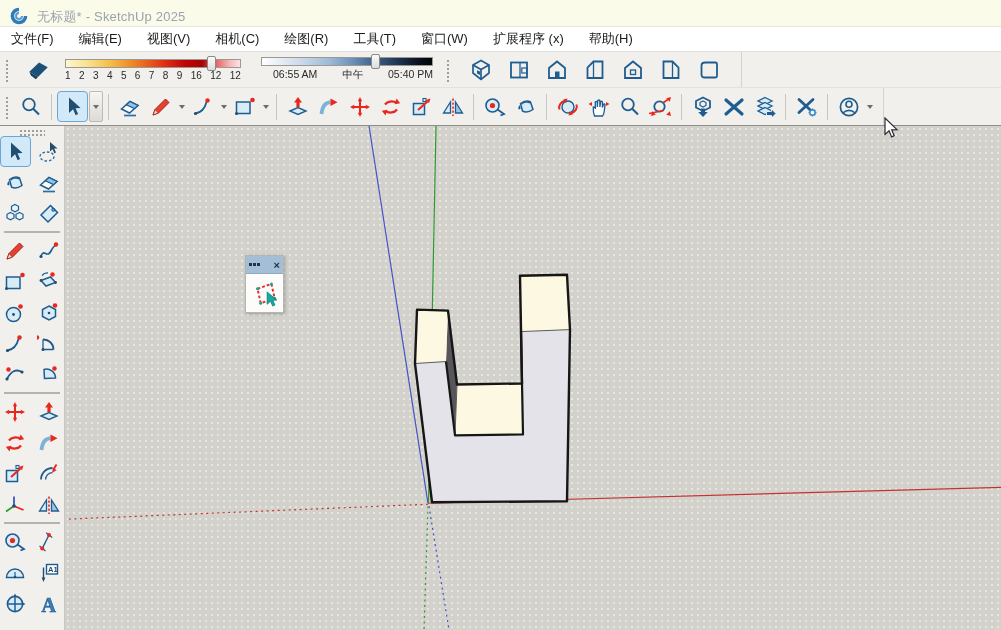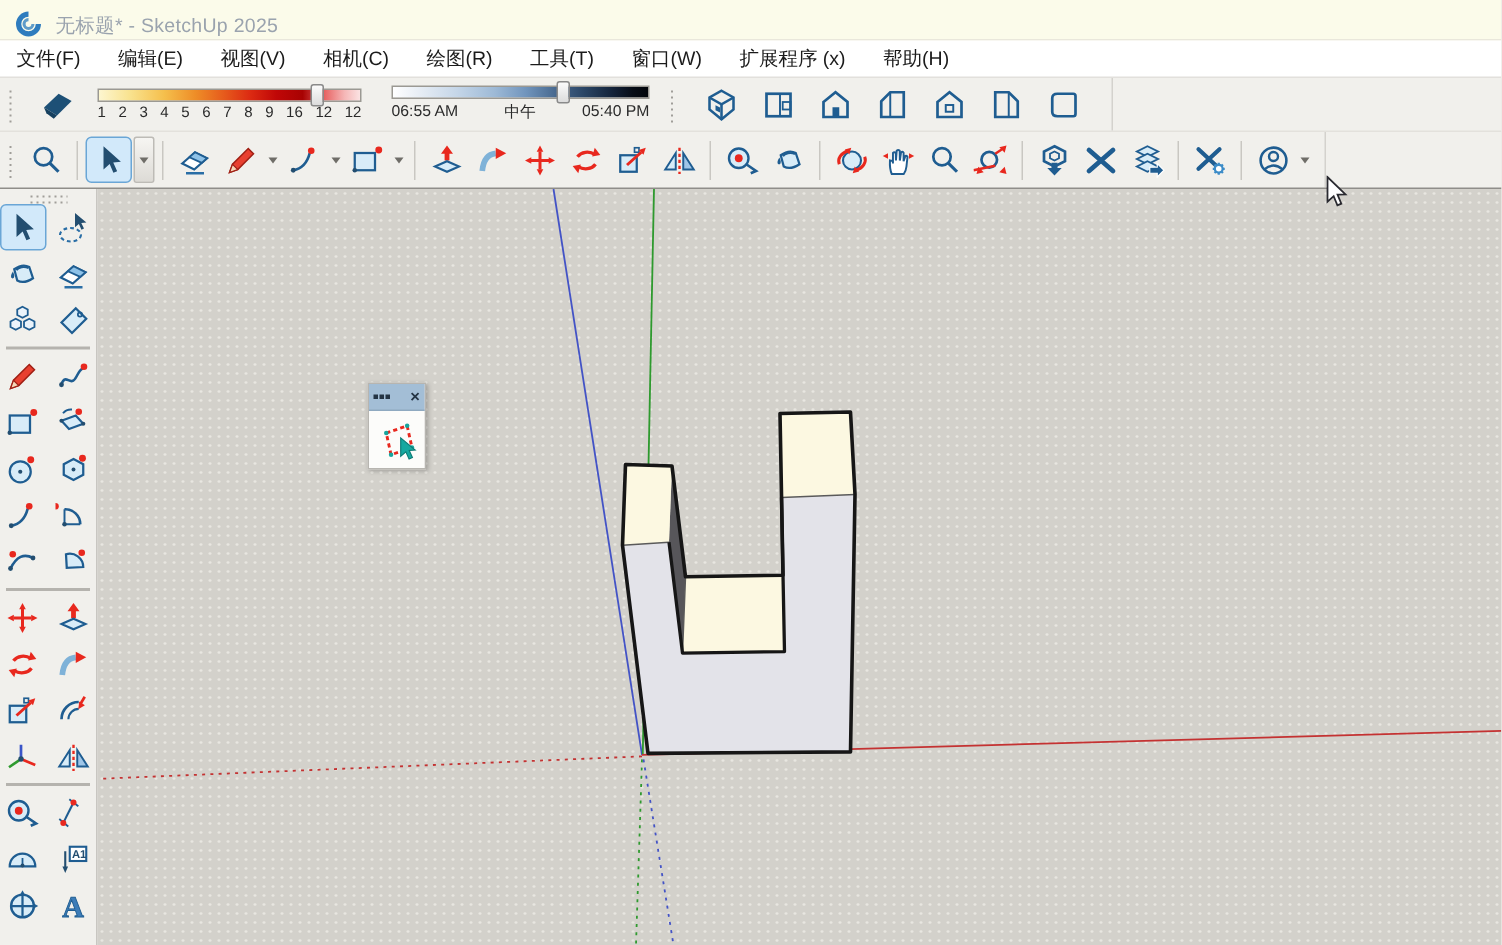--- a/index.html
+++ b/index.html
@@ -43,21 +43,21 @@
   .shadow-widget{display:flex;flex-direction:column;margin:0 10px;}
   .sbar{position:relative;height:9px;border:1px solid #9b9993;box-sizing:border-box;}
   .sbar.date{width:176px;background:linear-gradient(90deg,#fdf6d0 0%,#f9e28e 12%,#f5bf4c 25%,
              #ee8d27 37%,#e65a1c 48%,#dc2a12 58%,#c00707 68%,#a80202 78%,#e96a6a 87%,
              #f5b6b6 94%,#fbe3e3 100%);}
   .sbar.time{width:172px;background:linear-gradient(90deg,#ffffff 0%,#e8eef5 10%,#c5d6e8 25%,
              #9db9d6 40%,#7195bd 52%,#47688e 64%,#2a4565 75%,#15263e 85%,#070d17 94%,#02050a 100%);}
   .handle{position:absolute;top:-4px;width:9px;height:15px;background:linear-gradient(#fbfbfb,#dcdcdc);
           border:1px solid #8a8a8a;border-radius:2px;box-sizing:border-box;}
   .ticks{display:flex;justify-content:space-between;font-size:10px;color:#2a2a2a;margin-top:2px;}
-  .ticks.time{font-size:10.5px;}
+  .ticks.time{font-size:10.5px;margin-left:12px;}
   .shadow-btn{width:34px;height:30px;display:flex;align-items:center;justify-content:center;
               margin-left:6px;}
   .shadow-btn .ic{width:26px;height:26px;}
   .views{display:flex;align-items:center;gap:9px;padding:0 10px;}
   .views .tbtn{width:27px;height:27px;}
 
   
   .main{flex:1;display:flex;border-top:1px solid #8f8d89;box-sizing:border-box;min-height:0;}
   .sidebar{width:65px;background:#f1f0ec;border-right:1px solid #c8c6c1;box-sizing:border-box;
            display:flex;flex-direction:column;align-items:center;padding-top:3px;}

